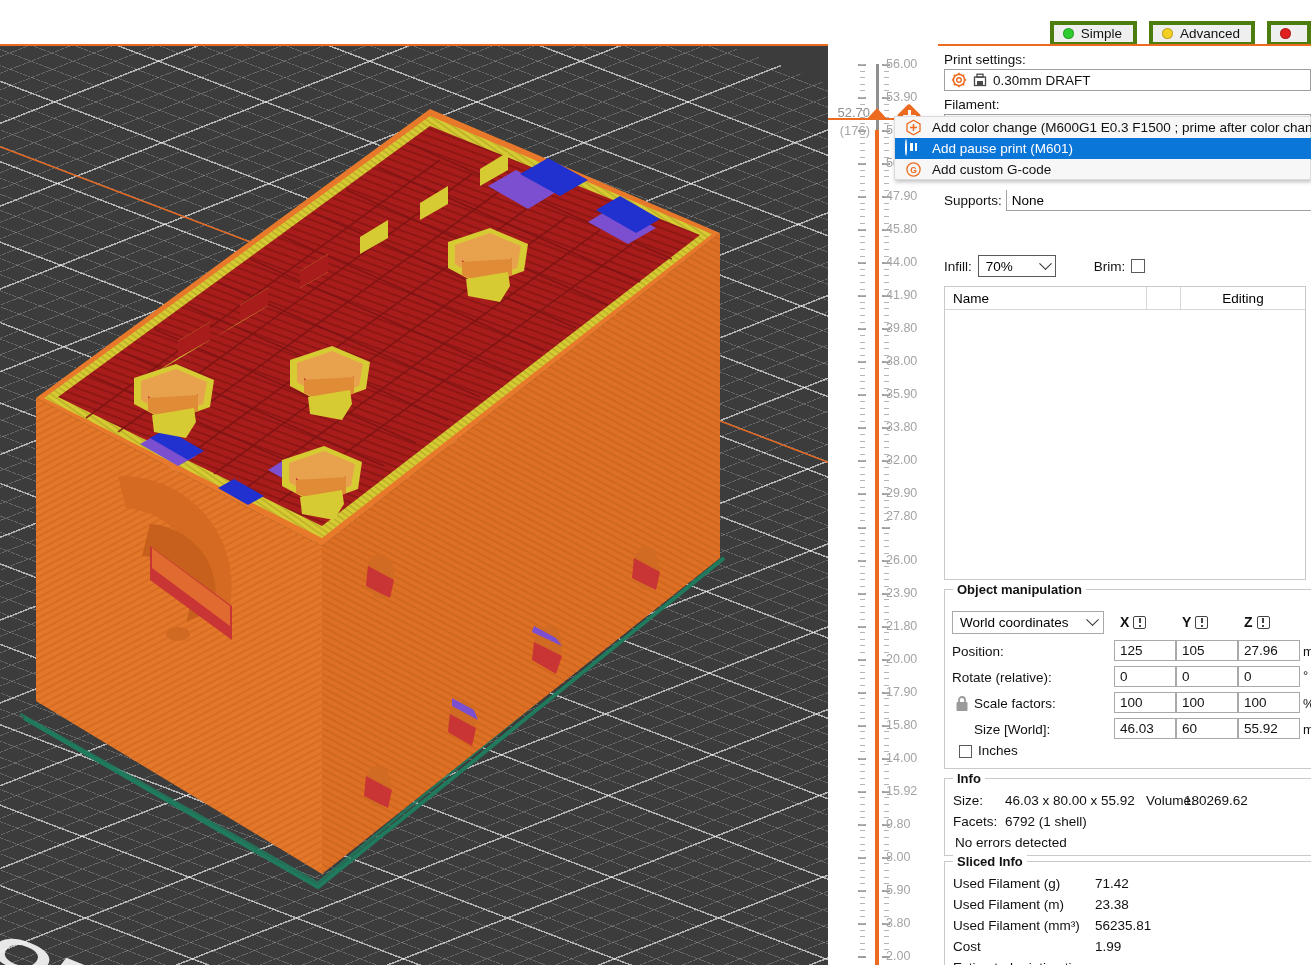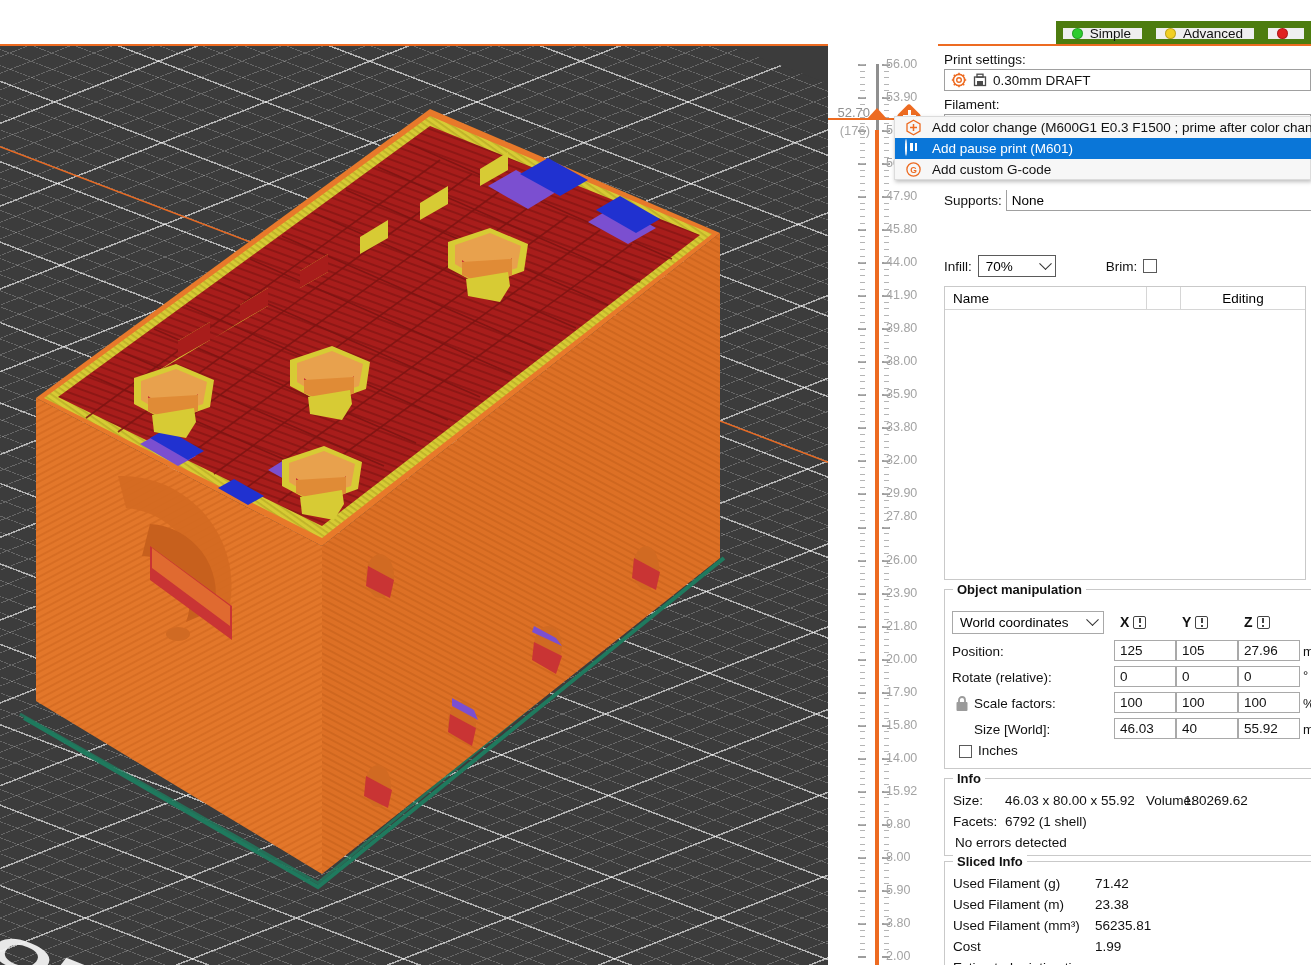--- a/index.html
+++ b/index.html
@@ -18,22 +18,22 @@
   #topbar {
     position: absolute; left: 0; top: 0; width: 1311px; height: 48px;
     background: #ffffff;
   }
   #mode-group {
     position: absolute; right: 0; top: 21px; height: 25px;
     display: flex; align-items: stretch;
   }
   .mode-btn {
     display: flex; align-items: center; gap: 7px;
-    background: #efefef; border: 7px solid #4d7c0f;
-    padding: 0 11px 0 9px; margin-left: 0;
+    background: #efefef; border: 4px solid #4d7c0f;
+    padding: 0 11px 0 9px; margin-left: 12px;
     font-size: 13.5px; color: #111; cursor: pointer; white-space: nowrap;
   }
   .mode-dot { width: 11px; height: 11px; border-radius: 50%; flex: none;
               box-shadow: inset 0 0 0 1px rgba(0,0,0,.22); }
   .mode-btn.expert { padding: 0 9px; }
 
   
   #canvas3d {
     position: absolute; left: 0; top: 44px; width: 828px; height: 921px;
     background: #3c3c3c; overflow: hidden;
@@ -815,21 +815,21 @@
         <span>None</span>
       </span>
     </div>
 
     <div id="infill-row">
       <span class="lbl" style="margin-left:6px">Infill:</span>
       <span id="infill-combo">
         <span>70%</span>
         <span class="chev"></span>
       </span>
-      <span class="lbl" style="margin-left:44px">Brim:</span>
+      <span class="lbl" style="margin-left:32px">Brim:</span>
       <span id="brim-box"></span>
     </div>
 
     <div id="objlist">
       <div id="objlist-head">
         <div class="c1">Name</div>
         <div class="c2"></div>
         <div class="c3">Editing</div>
       </div>
     </div>
@@ -875,21 +875,21 @@
       <div class="om-unit" style="left:358px; top:78px">°</div>
 
       <div class="om-label" style="left:29px; top:106px">Scale factors:</div>
       <div class="om-input" style="left:169px; top:102px">100</div>
       <div class="om-input" style="left:231px; top:102px">100</div>
       <div class="om-input" style="left:293px; top:102px">100</div>
       <div class="om-unit" style="left:358px; top:106px">%</div>
 
       <div class="om-label" style="left:29px; top:132px">Size [World]:</div>
       <div class="om-input" style="left:169px; top:128px">46.03</div>
-      <div class="om-input" style="left:231px; top:128px">40</div>
+      <div class="om-input" style="left:231px; top:128px">60</div>
       <div class="om-input" style="left:293px; top:128px">55.92</div>
       <div class="om-unit" style="left:358px; top:132px">mm</div>
 
       <div id="inches-box"></div>
       <div class="om-label" style="left:33px; top:153px">Inches</div>
     </div>
 
     <div class="groupbox" id="infobox">
       <span class="group-title">Info</span>
       <div class="info-line" style="left:8px; top:14px">Size:</div>

